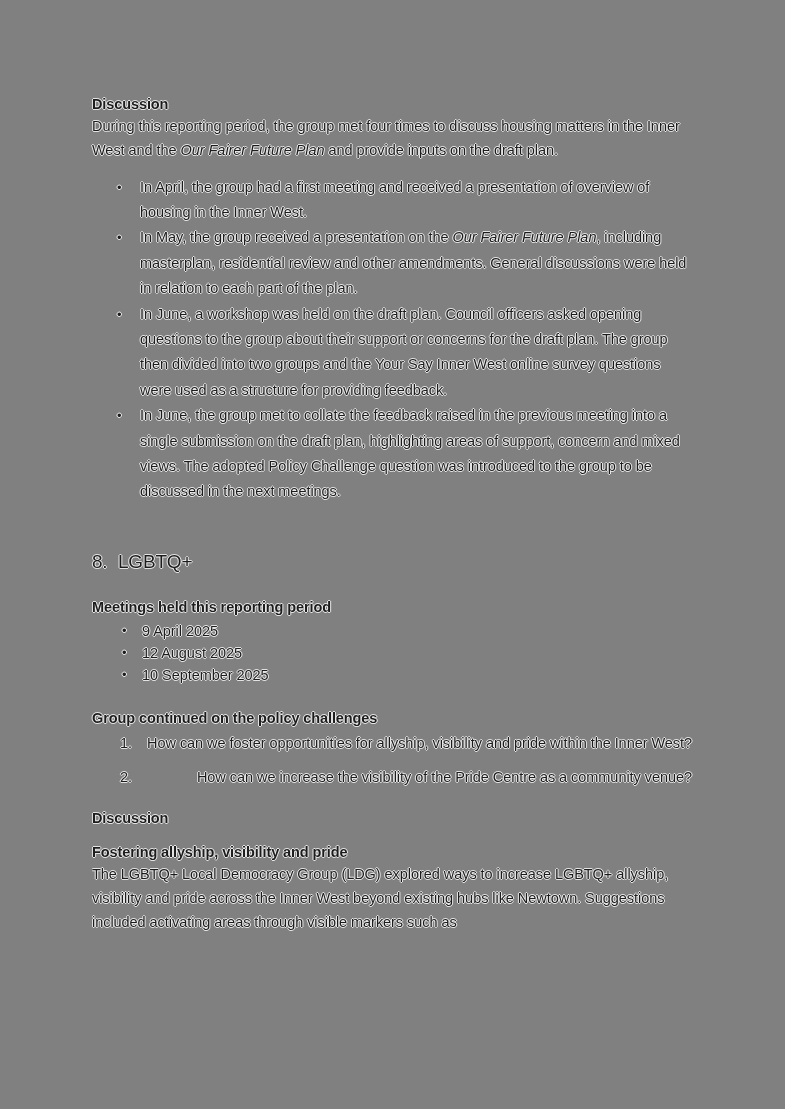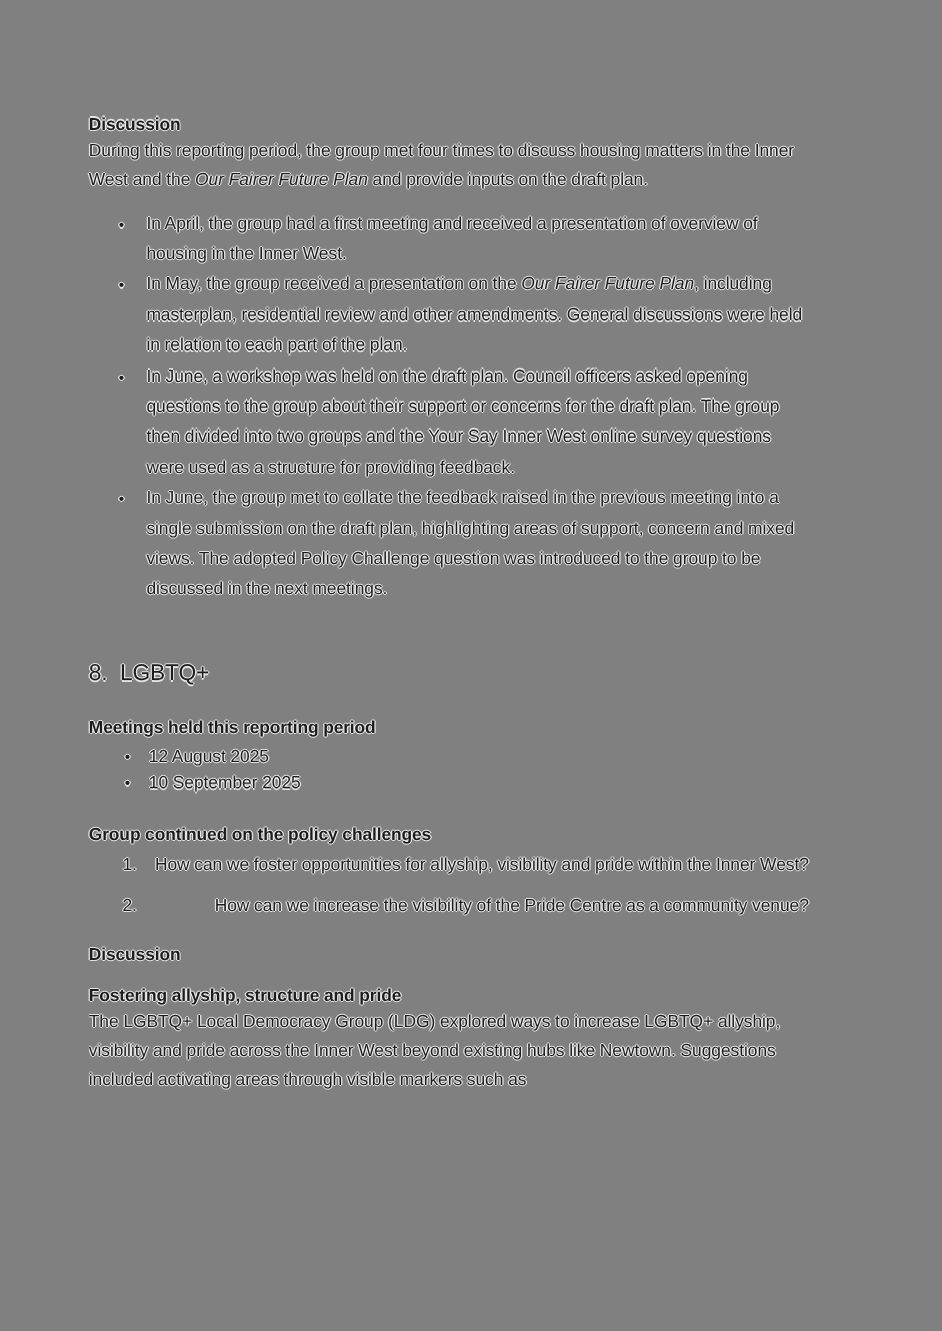--- a/index.html
+++ b/index.html
@@ -17,21 +17,21 @@
   .page {
     position: relative;
     width: 785px;
     height: 1109px;
     background: #808080;
     box-sizing: border-box;
   }
 
   .content {
     position: absolute;
-    left: 74px;
+    left: 92px;
     top: 94px;
     width: 600px;
   }
 
   
   .txt {
     color: #1c1c1c;
     text-shadow:
        1px  0   0 rgba(245,245,245,0.85),
       -1px  0   0 rgba(245,245,245,0.85),
@@ -180,39 +180,40 @@
 
     <div class="gap-lg"></div>
 
     <div class="h-section txt"><span class="num">8.</span><span>LGBTQ+</span></div>
 
     <div class="gap-md"></div>
 
     <div class="h-bold txt">Meetings held this reporting period</div>
 
     <ul class="bul-tight">
+      <li class="txt">9 April 2025</li>
       <li class="txt">12 August 2025</li>
       <li class="txt">10 September 2025</li>
     </ul>
 
     <div class="gap-md"></div>
 
     <div class="h-bold txt">Group continued on the policy challenges</div>
 
     <ol class="num-list">
       <li class="txt">How can we foster opportunities for allyship, visibility and pride within the Inner West?</li>
       <li class="txt">How can we increase the visibility of the Pride Centre as a community venue?</li>
     </ol>
 
     <div class="gap-xs"></div>
 
     <div class="h-bold txt">Discussion</div>
 
     <div class="gap-sm"></div>
 
-    <div class="h-bold txt">Fostering allyship, structure and pride</div>
+    <div class="h-bold txt">Fostering allyship, visibility and pride</div>
 
     <div class="clip-bottom">
       <p class="body-p txt">The LGBTQ+ Local Democracy Group (LDG) explored ways to increase LGBTQ+ allyship, visibility and pride across the Inner West beyond existing hubs like Newtown. Suggestions included activating areas through visible markers such as</p>
     </div>
 
   </div>
 </div>
 
 </body></html>

